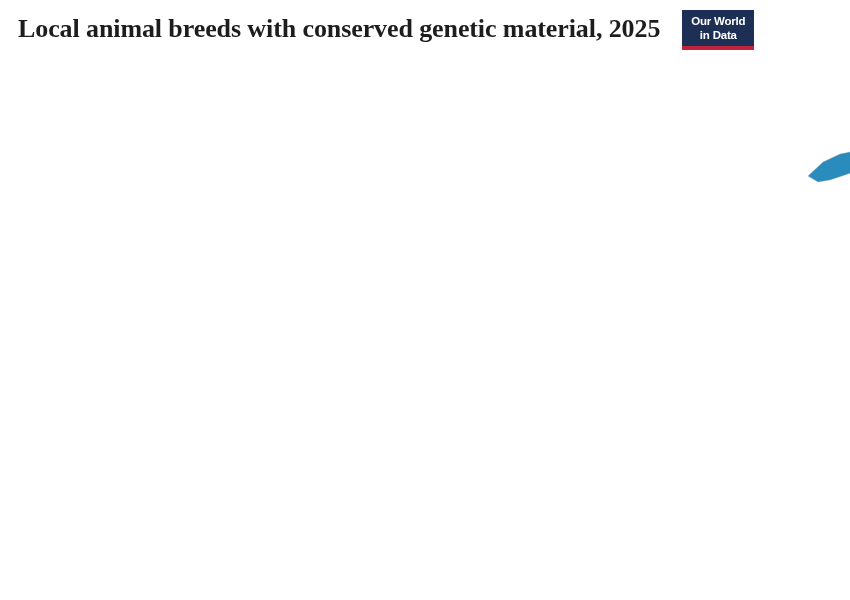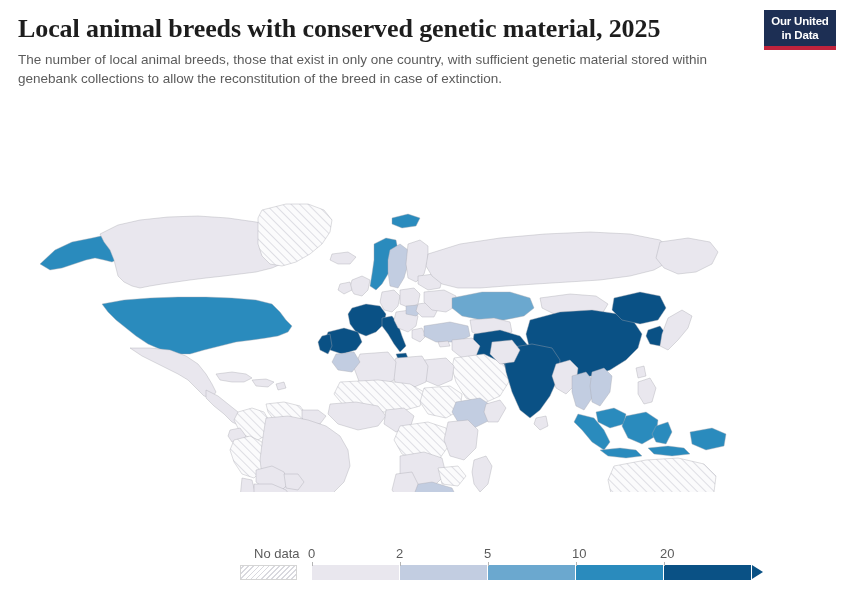--- a/index.html
+++ b/index.html
@@ -12,21 +12,20 @@
     height: 600px;
     font-family: "Liberation Sans", sans-serif;
     color: #1d1d1d;
     position: relative;
     overflow: hidden;
   }
   .chart-frame {
     position: absolute;
     inset: 0;
     display: flex;
-    flex-direction: column;
   }
 
   
   .header {
     padding: 14px 18px 0 18px;
     position: relative;
     flex: 0 0 auto;
   }
   .title {
     font-family: "Liberation Serif", serif;
@@ -182,23 +181,22 @@
     color: #8b8b8b;
   }
 </style>
 </head>
 <body>
 
 <div class="chart-frame">
 
   <div class="header">
     <h1 class="title">Local animal breeds with conserved genetic material, 2025</h1>
-    <p class="subtitle">The number of local animal breeds, those that exist in only one country, with sufficient genetic material stored within genebank collections to allow the reconstitution of the breed in case of extinction.</p>
     <div class="owid-logo">
-      <span class="l1">Our United</span>
+      <span class="l1">Our World</span>
       <span class="l2">in Data</span>
     </div>
   </div>
 
   <div class="map-area">
     <svg class="map-svg" viewBox="0 0 850 400" preserveAspectRatio="xMidYMid meet">
       <defs>
         <pattern id="nodata-hatch" width="6" height="6" patternUnits="userSpaceOnUse" patternTransform="rotate(-45)">
           <rect width="6" height="6" fill="#fbfbfc"></rect>
           <line x1="0" y1="0" x2="0" y2="6" stroke="#d7d7de" stroke-width="1.6"></line>

